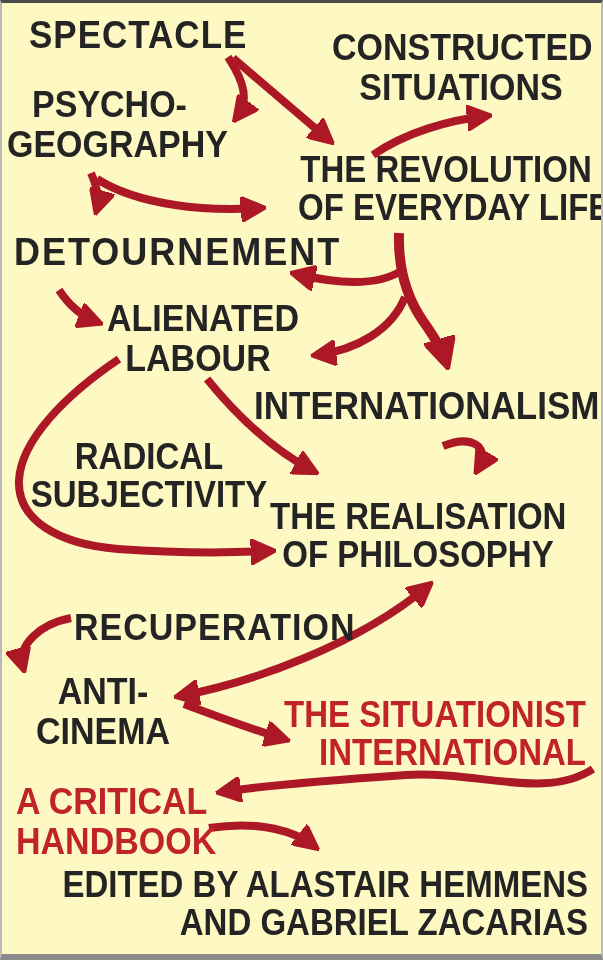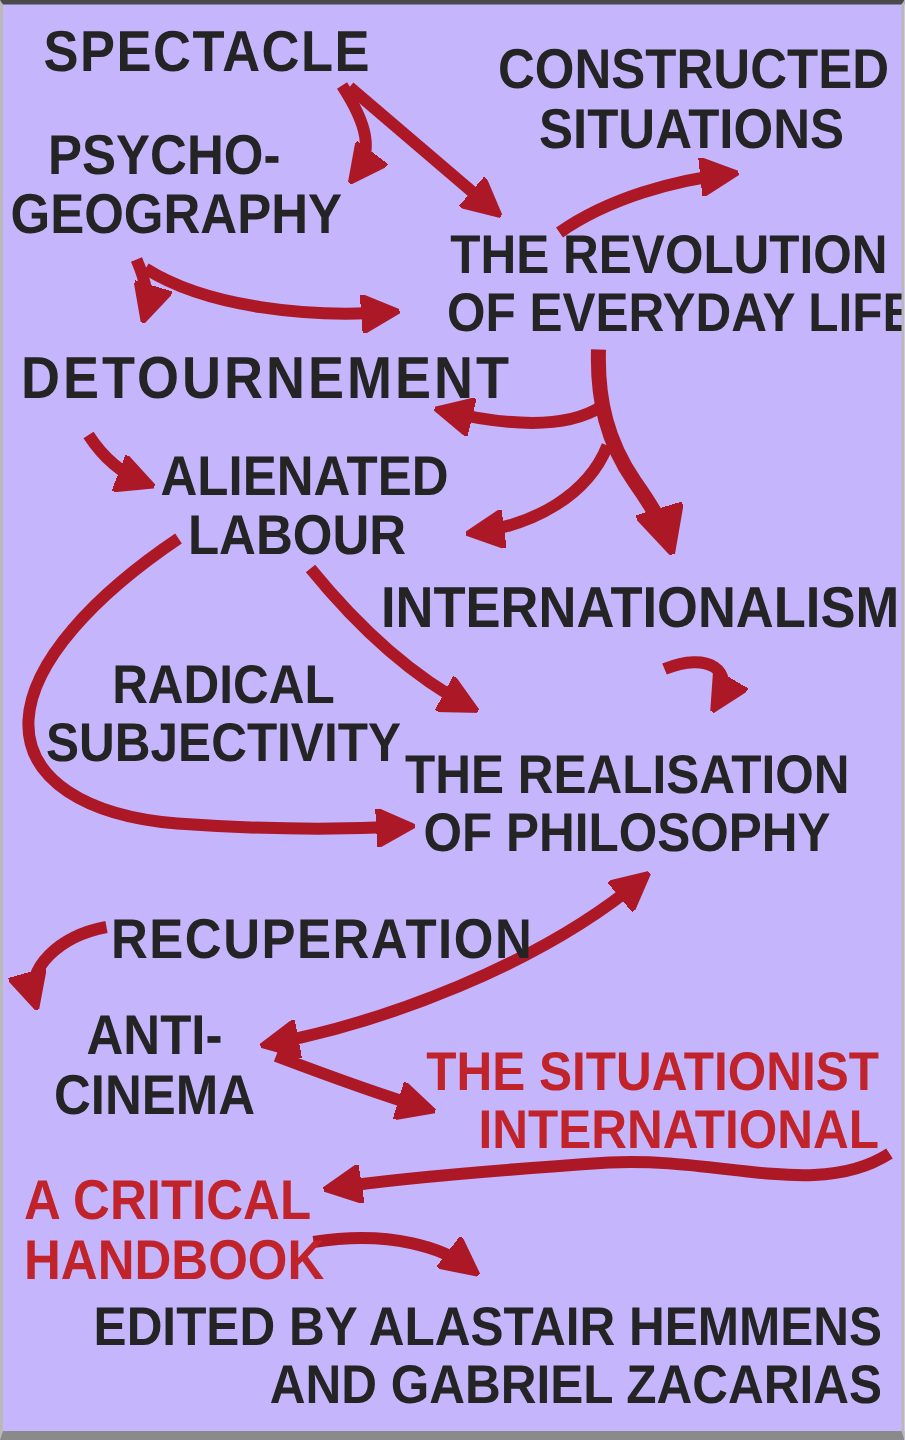--- a/index.html
+++ b/index.html
@@ -27,21 +27,21 @@
     transform-origin:top left;
     white-space:nowrap;
   }
   .center{text-align:center;}
   .right{text-align:right;transform-origin:top right;}
   .red{color:var(--title-red,#c1232b);}
 </style>
 </head>
 <body>
 
-<div id="cover" style="background: #c4b5fd;">
+<div id="cover" style="background: #fef9c3;">
 
   <svg id="arrows" width="603" height="960" viewBox="0 0 603 960">
     <defs>
       <marker id="ah" viewBox="0 0 10 10" refX="7.5" refY="5" markerWidth="3.2" markerHeight="3.2" orient="auto-start-reverse" markerUnits="strokeWidth">
         <path class="ah" d="M0,0 L10,5 L0,10 z"></path>
       </marker>
     </defs>
     <path d="M226,54 C243,80 247,98 235,114" stroke-width="8" marker-end="url(#ah)"></path>
     <path d="M231,55 L327,137" stroke-width="8" marker-end="url(#ah)"></path>
     <path d="M371,152 C404,129 448,117 484,113" stroke-width="8" marker-end="url(#ah)"></path>

